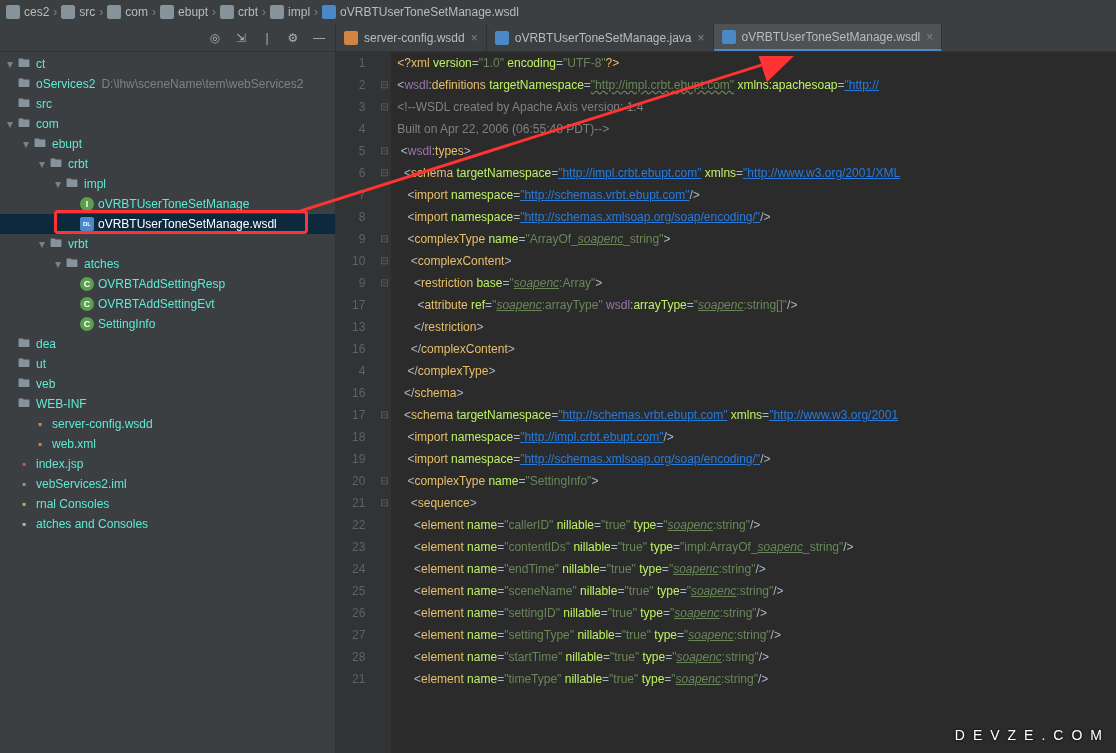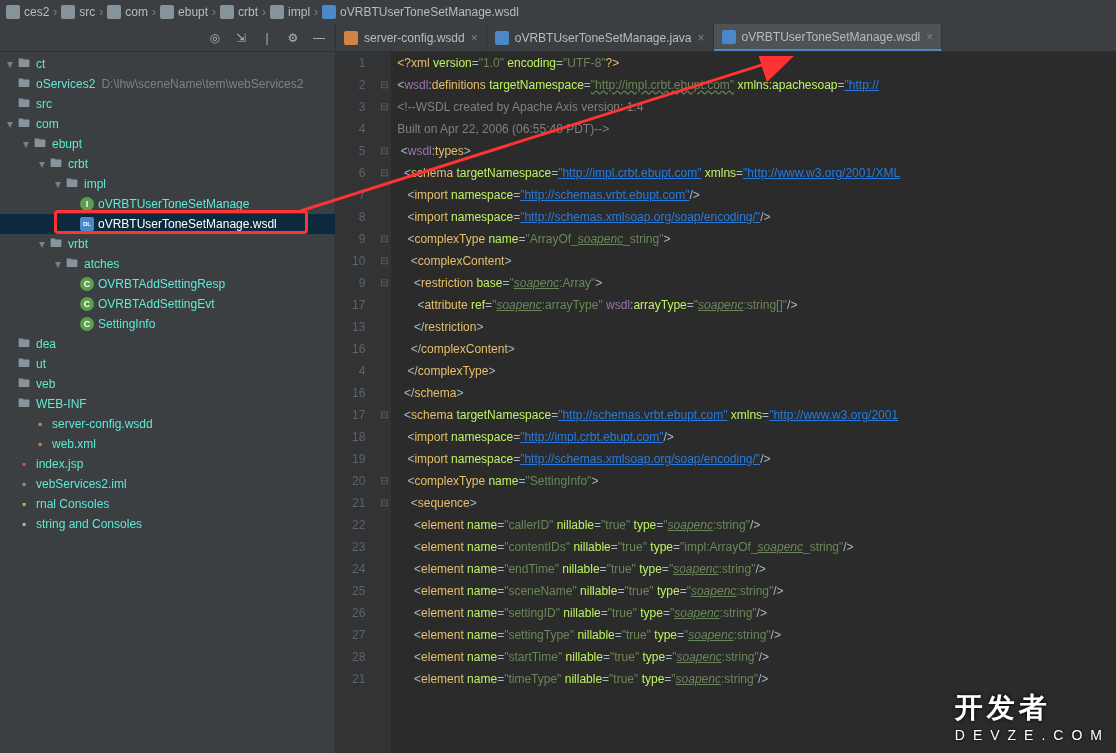--- a/index.html
+++ b/index.html
@@ -232,21 +232,21 @@
           <span class="label">vebServices2.iml</span>
         </div>
         <div class="tree-row" style="padding-left: 4px;">
           <span class="arrow"></span>
           <span class="ticon lib">▪</span>
           <span class="label">rnal Consoles</span>
         </div>
         <div class="tree-row" style="padding-left: 4px;">
           <span class="arrow"></span>
           <span class="ticon file">▪</span>
-          <span class="label">string and Consoles</span>
+          <span class="label">atches and Consoles</span>
         </div>
       </div>
   </div>
 
   <div class="editor-area">
     <div class="tabs" id="tabs">
         <div class="tab">
           <span class="ficon wsdd"></span>
           <span>server-config.wsdd</span>
           <span class="close">×</span>
@@ -333,17 +333,16 @@
 <svg class="arrow-svg" width="540" height="180">
   <defs>
       <marker id="ah" markerWidth="12" markerHeight="12" refX="10" refY="6" orient="auto">
         <path d="M0,0 L12,6 L0,12 z" fill="#ff3333"></path>
       </marker>
     </defs>
   <line x1="0" y1="155" x2="490" y2="0" stroke="#ff3333" stroke-width="3" marker-end="url(#ah)"></line>
 </svg>
 
 <div class="watermark">
-  <div class="big">开发者</div>
   <div class="small">DEVZE.COM</div>
 </div>
 
 <div class="highlight-box" style="left: 54px; top: 210px; width: 254px; height: 24px;"></div>
 
 </body></html>

